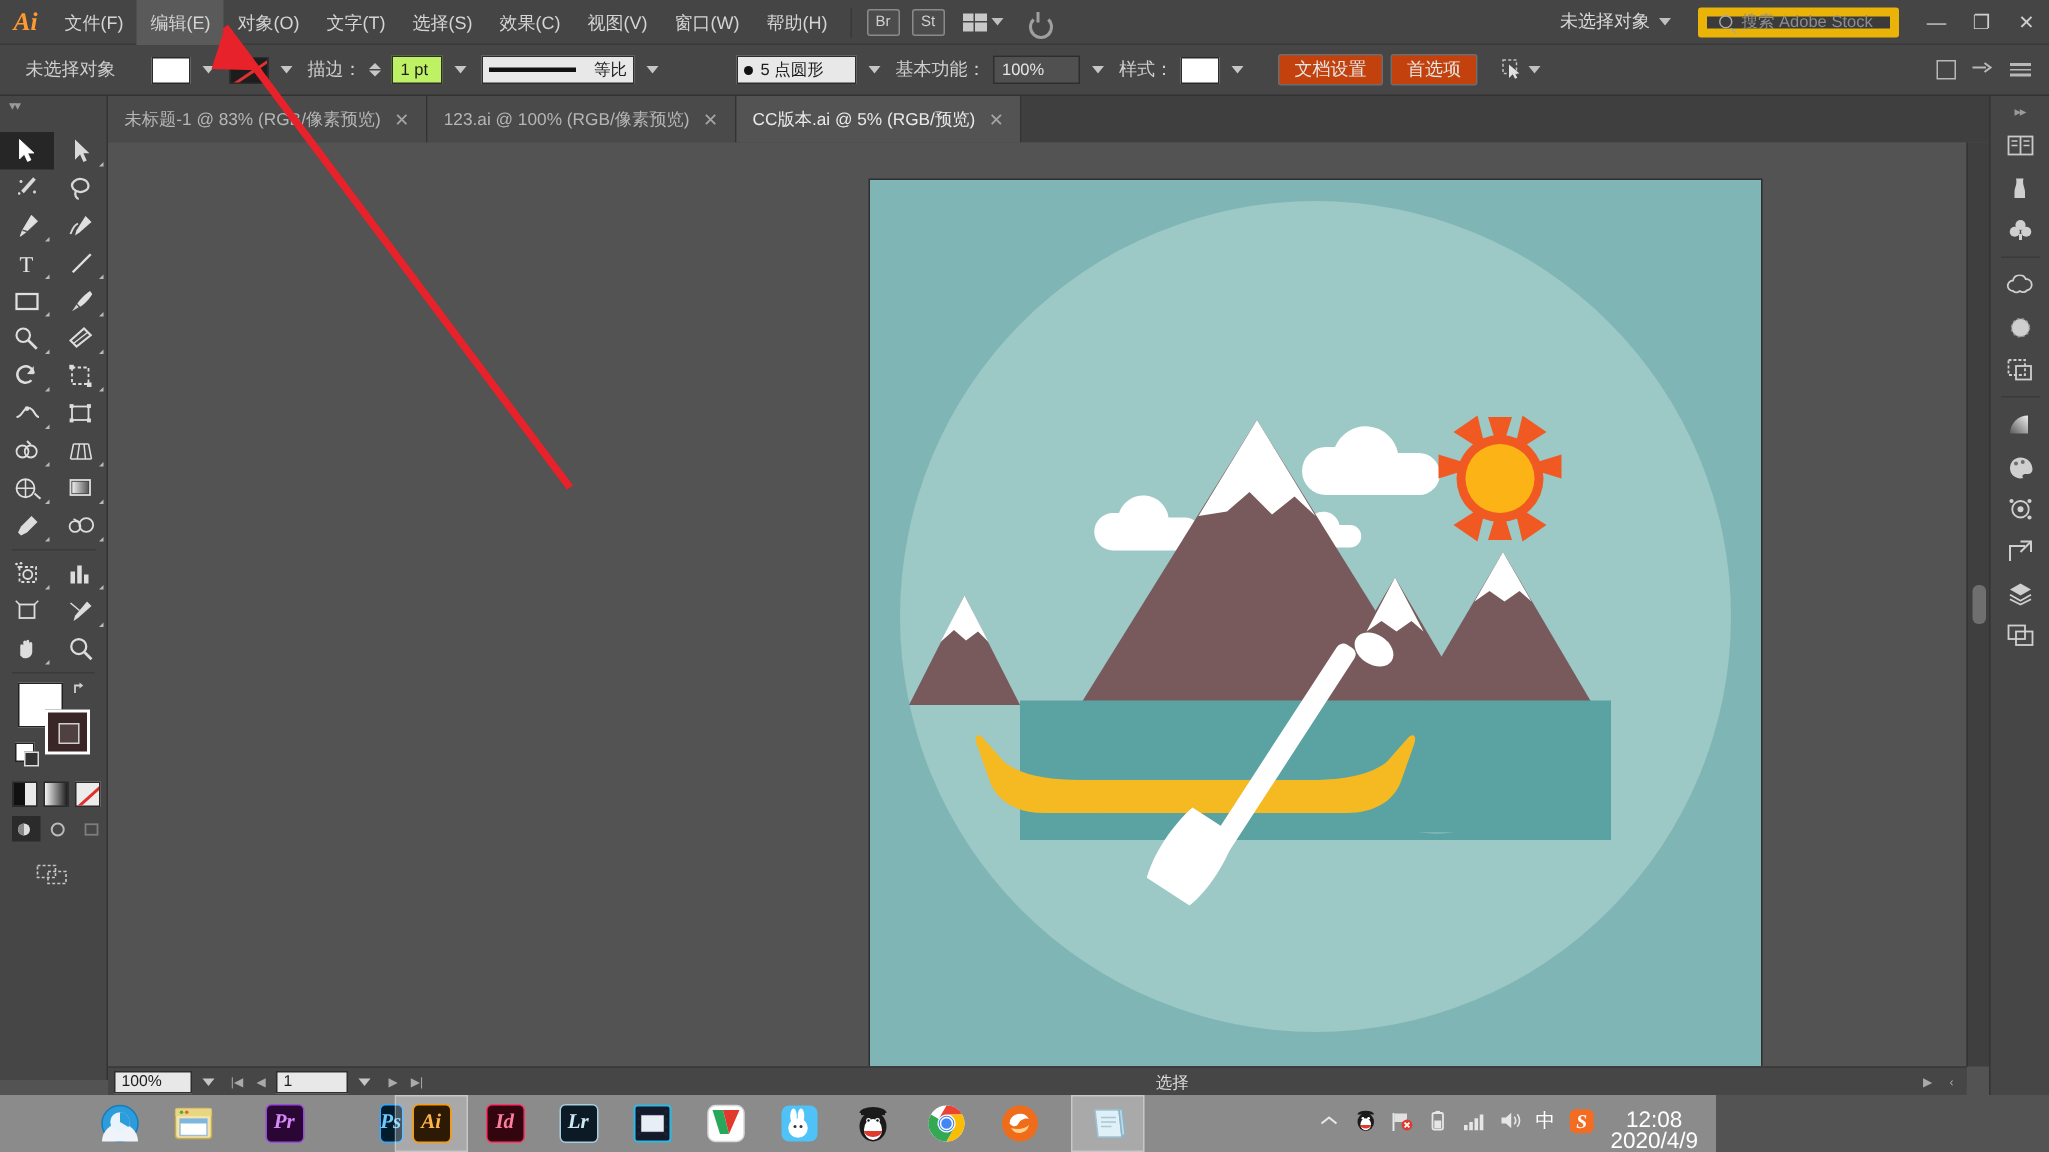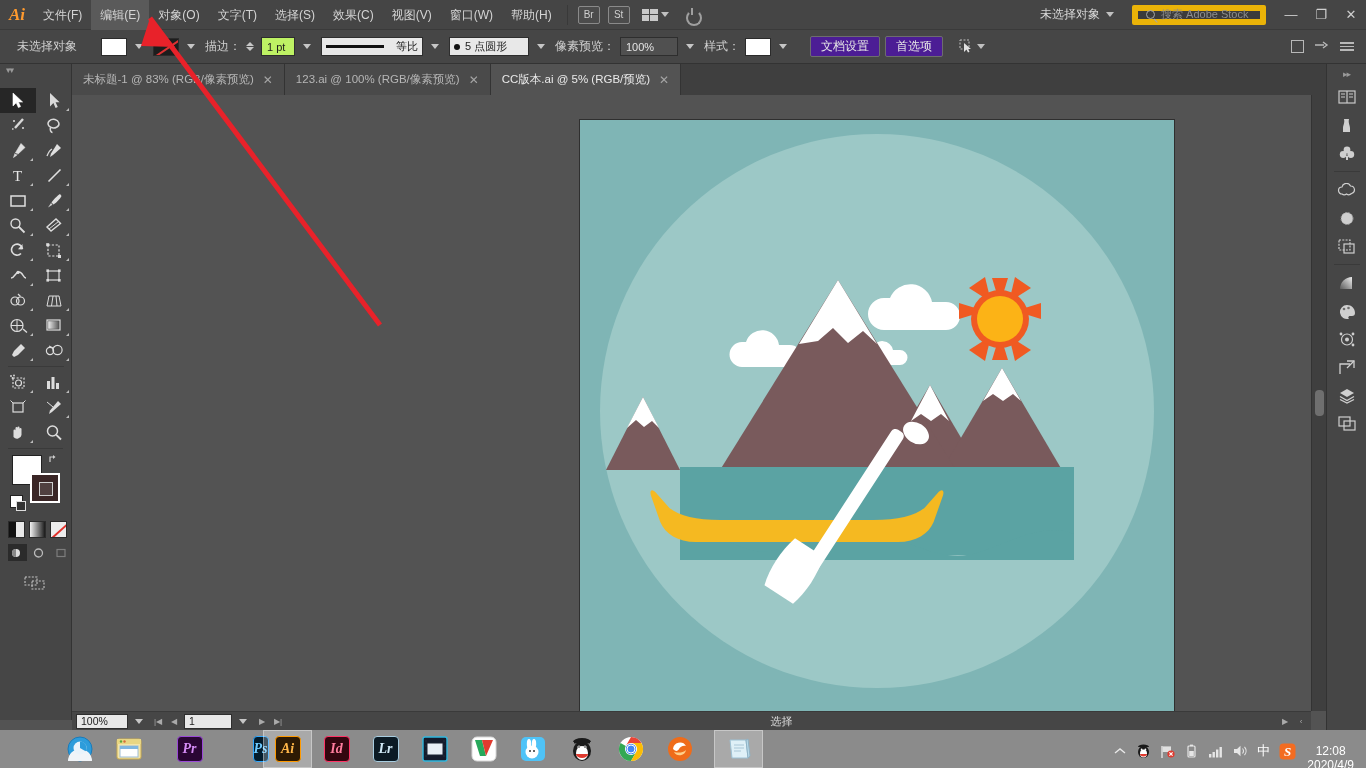--- a/index.html
+++ b/index.html
@@ -85,27 +85,27 @@
   .stepper i.dn { border-top: 4px solid #c6c6c6; }
   .stroke-preview {
     background: #e8e8e8; color: #1c1c1c; height: 19px; width: 102px;
     border: 1px solid #2e2e2e; display: flex; align-items: center;
     padding: 0 4px; font-size: 11px; justify-content: space-between;
   }
   .stroke-line { width: 58px; height: 3px; background: #111; }
   .brush-preview {
     background: #e8e8e8; color: #1c1c1c; height: 19px; width: 80px;
     border: 1px solid #2e2e2e; display: flex; align-items: center;
-    padding: 0 4px; font-size: 11px; gap: 5px;
+    padding: 0 4px; font-size: 11px; gap: 5px; margin-left: 42px;
   }
   .dot { width: 6px; height: 6px; border-radius: 50%; background: #111; }
   .cb-opacity { background: #505050; color: #e4e4e4; height: 19px; width: 58px;
     border: 1px solid #2e2e2e; display: flex; align-items: center; padding: 0 5px; font-size: 11px; }
   .cb-btn {
-    background: #4c1d95; border: 1px solid #6d6d6d; border-radius: 2px;
+    background: #c2410c; border: 1px solid #6d6d6d; border-radius: 2px;
     height: 21px; padding: 0 10px; display: flex; align-items: center;
     color: #e6e6e6; font-size: 12px; white-space: nowrap;
   }
   .cb-right { margin-left: auto; display: flex; align-items: center; gap: 10px; padding-right: 6px; }
   .ico-sq { width: 13px; height: 13px; border: 1.5px solid #b8b8b8; }
   .ico-lines { display:flex; flex-direction:column; gap:2px; }
   .ico-lines i { width: 14px; height: 1.5px; background: #b8b8b8; }
 
   
   .tabbar {
@@ -206,32 +206,32 @@
     background: #464646; border-left: 1px solid #333;
     display: flex; flex-direction: column; align-items: center; padding-top: 5px;
   }
   .rd-grip { font-size: 9px; color: #9a9a9a; height: 14px; letter-spacing:-1px;}
   .rd-ico { width: 32px; height: 28px; display: flex; align-items: center;
     justify-content: center; }
   .rd-sep { width: 26px; height: 1px; background: #3a3a3a; margin: 4px 0; }
 
   
   .taskbar {
-    position: absolute; left: 0; top: 730px; width: 1366px; height: 38px;
-    background: #8b8b8b; display: flex; align-items: flex-start;
+    position: absolute; left: 0; top: 730px; width: 1144px; height: 38px;
+    background: #8b8b8b; display: flex; align-items: flex-end;
   }
   .tb-item { width: 49px; height: 38px; display: flex; align-items: center;
     justify-content: center; position: relative; }
   .tb-item.active { background: rgba(255,255,255,0.26); box-shadow: inset 0 0 0 1px rgba(255,255,255,.35); }
   .adobe-ico { width: 26px; height: 26px; border-radius: 4px; display: flex;
     align-items: center; justify-content: center; font-size: 14px; font-weight: bold;
     font-style: italic; font-family: "Liberation Serif", serif; }
   .tray { margin-left: auto; display: flex; align-items: center; gap: 7px; padding-right: 8px; }
   .tray-ico { width: 17px; height: 17px; display: flex; align-items: center; justify-content: center; }
-  .clock { font-size: 12px; color: #fff; line-height: 14px; text-align: center;
+  .clock { font-size: 15px; color: #fff; line-height: 14px; text-align: center;
     padding-left: 4px; padding-right: 4px; margin-top: 14px; }
 
   
   .annot { position: absolute; left: 0; top: 0; width: 1366px; height: 768px;
     pointer-events: none; }
 </style>
 </head>
 <body>
 
 <div id="app">
@@ -294,21 +294,21 @@
     <div class="stroke-preview">
       <span class="stroke-line"></span>
       <span>等比</span>
     </div>
     <span class="mini-caret"></span>
     <div class="brush-preview">
       <span class="dot"></span>
       <span>5 点圆形</span>
     </div>
     <span class="mini-caret"></span>
-    <span class="cb-label">像素预览：</span>
+    <span class="cb-label">基本功能：</span>
     <div class="cb-opacity">100%</div>
     <span class="mini-caret"></span>
     <span class="cb-label">样式：</span>
     <div class="swatch-white"></div>
     <span class="mini-caret"></span>
     <span style="width:8px"></span>
     <div class="cb-btn">文档设置</div>
     <div class="cb-btn">首选项</div>
     <span style="width:6px"></span>
     <span style="display:flex;align-items:center;gap:3px;">

